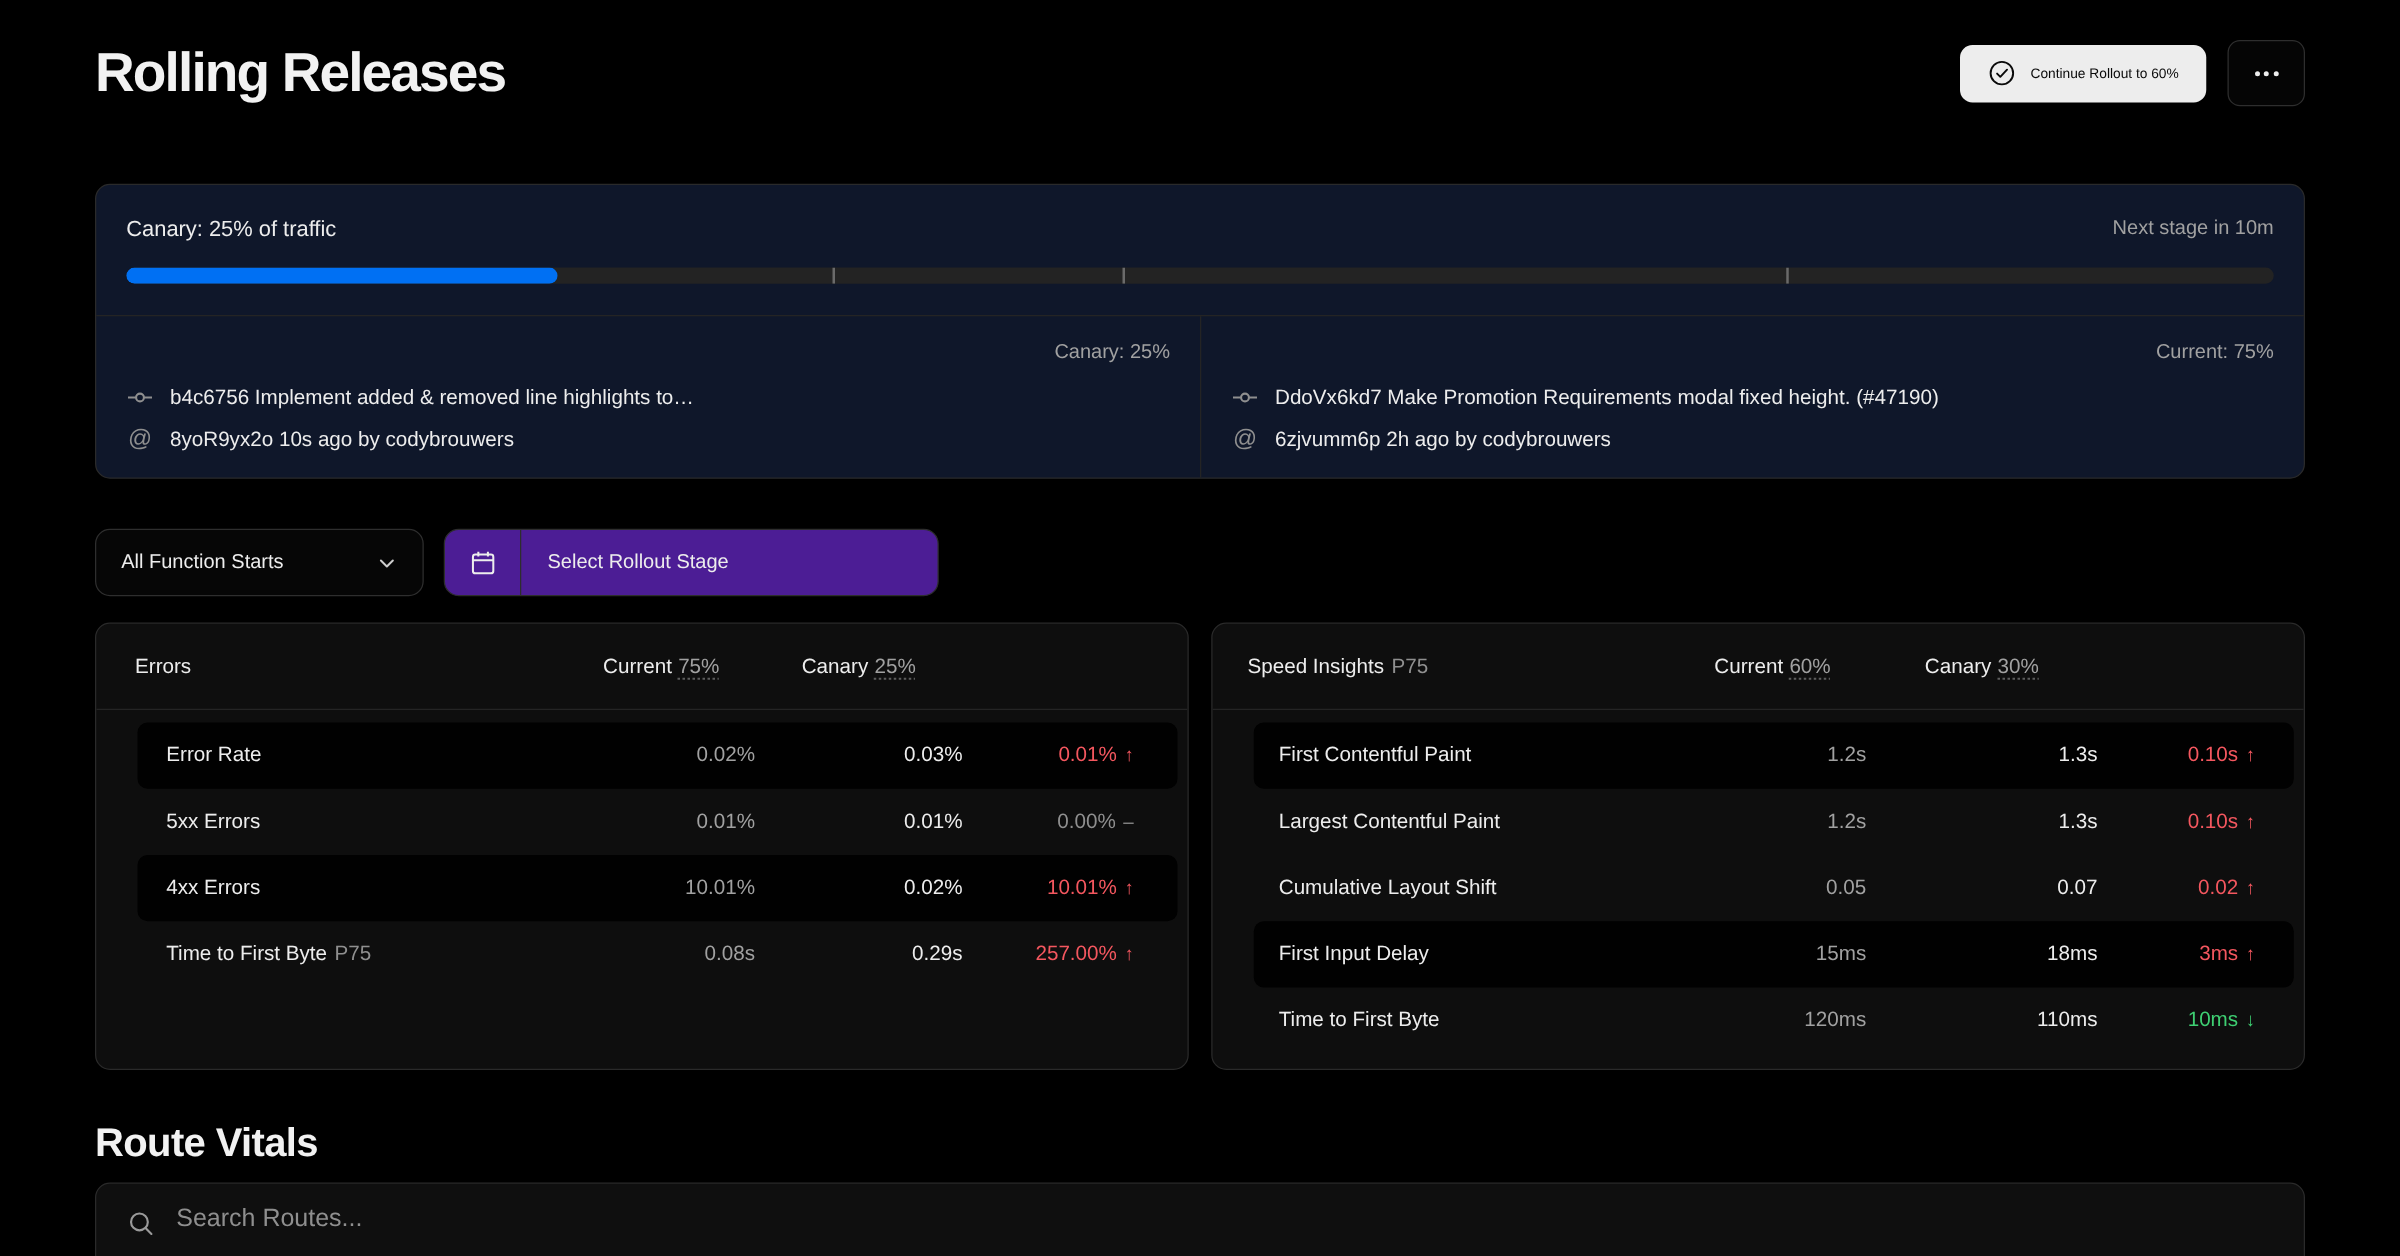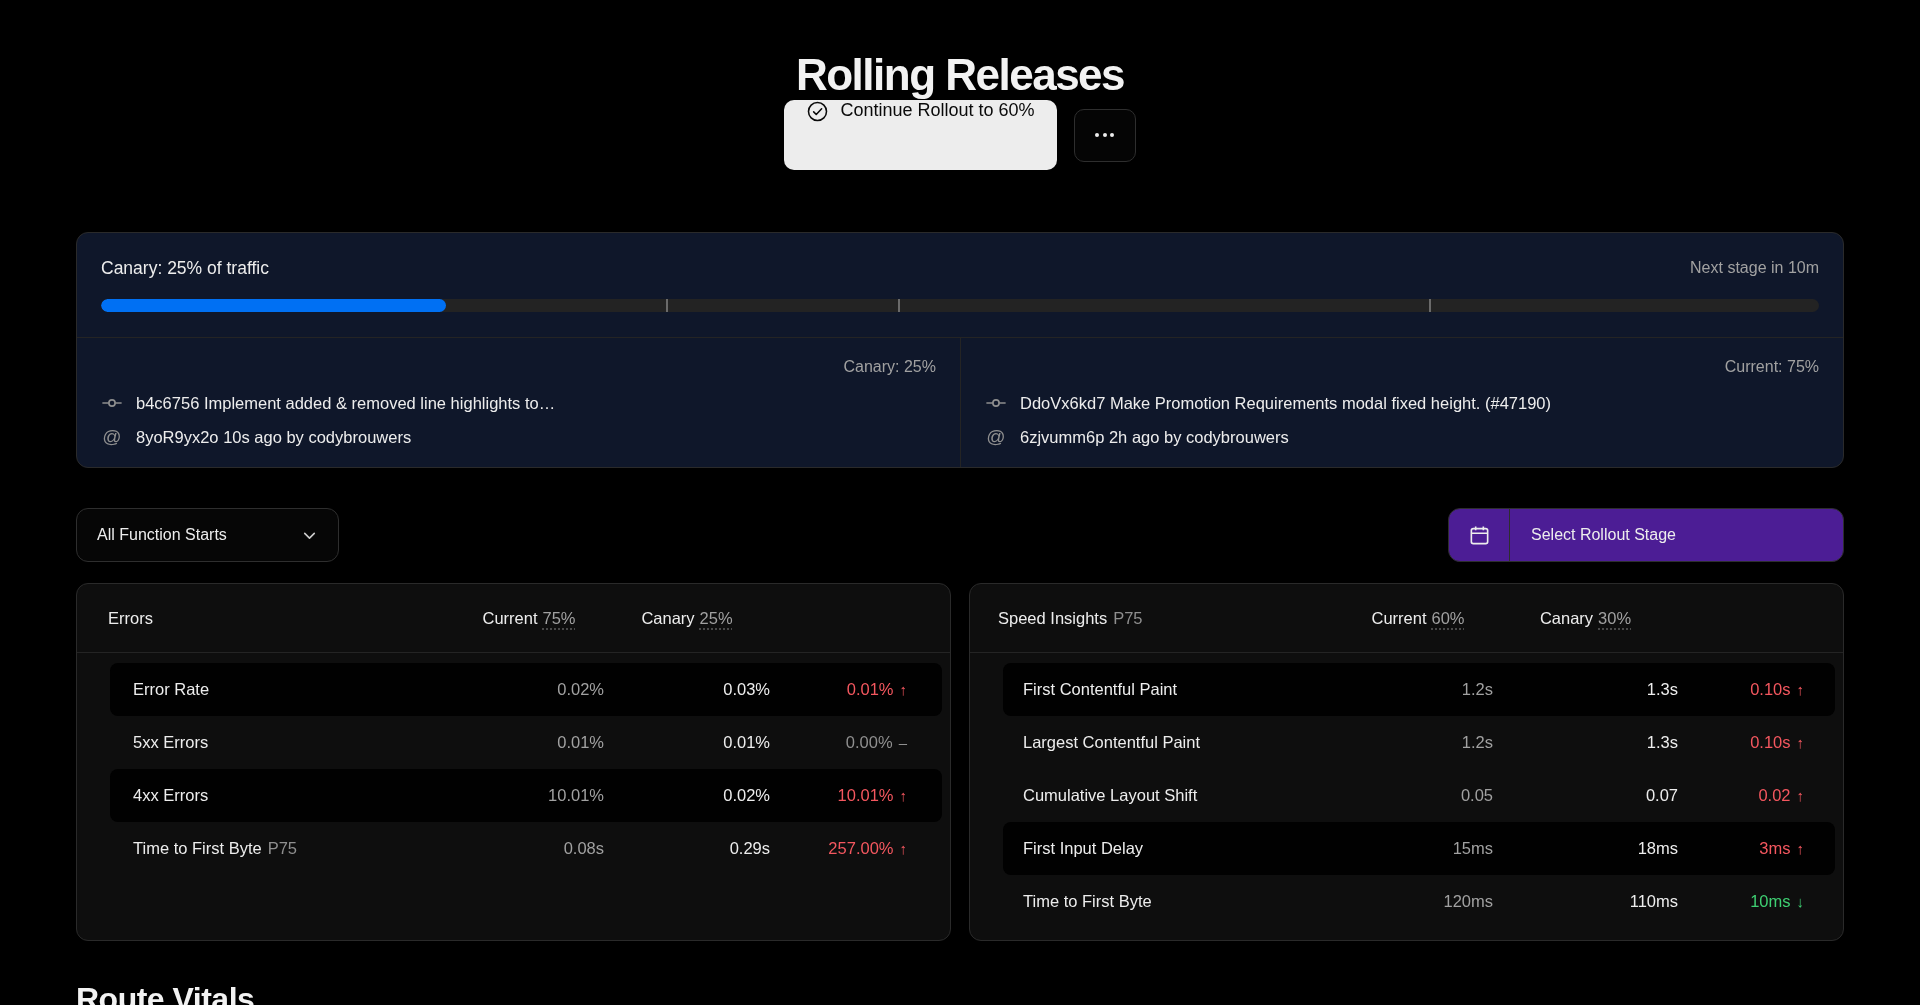--- a/index.html
+++ b/index.html
@@ -6,27 +6,27 @@
   html,body { width:1920px; height:1005px; overflow:hidden; }
   body {
     background:#000;
     color:#ededed;
     font-family:"Liberation Sans","DejaVu Sans",sans-serif;
     -webkit-font-smoothing:antialiased;
   }
   .page { padding:0 76px; }
 
   
-  .topbar { margin-top:50px; display:flex; align-items:center; justify-content:space-between;flex-direction:column; }
+  .topbar { margin-top:32px; display:flex; align-items:center; justify-content:space-between; }
   .page-title { font-size:44px; font-weight:600; letter-spacing:-1.5px; color:#f2f2f2; }
   .topbar-actions { display:flex; gap:17px; align-items:center; }
   .btn-primary {
-    height:70px; padding:0 22px; border:none; border-radius:10px;
-    background:#ededed; color:#0a0a0a; font-size:18px; font-weight:500;
-    display:flex; align-items:flex-start; gap:11px; cursor:pointer;
+    height:46px; padding:0 22px; border:none; border-radius:10px;
+    background:#ededed; color:#0a0a0a; font-size:11px; font-weight:500;
+    display:flex; align-items:center; gap:11px; cursor:pointer;
     font-family:inherit;
   }
   .btn-primary svg { display:block; }
   .btn-dots {
     width:62px; height:53px; border-radius:10px; background:#050505;
     border:1px solid #2e2e2e; display:flex; align-items:center; justify-content:center; gap:3.5px; cursor:pointer;
   }
   .btn-dots i { width:4px; height:4px; border-radius:50%; background:#ededed; display:block; }
 
   
@@ -41,21 +41,21 @@
   .canary-cols { display:grid; grid-template-columns:1fr 1fr; border-top:1px solid #242424;text-align:right; }
   .ccol { padding:20px 24px 19px; }
   .ccol + .ccol { border-left:1px solid #242424; }
   .ccol-label { font-size:16px; color:#a1a1a1; height:20px; }
   .inforow { display:flex; align-items:center; gap:13px; margin-top:14px; height:22px; font-size:16.5px; color:#ededed; }
   .inforow + .inforow { margin-top:12px; }
   .inforow .ic { width:22px; display:flex; justify-content:center; color:#8f8f8f; flex:none; }
   .at-glyph { font-size:19px; color:#8f8f8f; line-height:22px; }
 
   
-  .filters { margin-top:40px; display:flex; justify-content:space-between; gap:3px; }
+  .filters { margin-top:40px; display:flex; justify-content:flex-start; gap:16px; }
   .select-btn {
     height:54px; width:263px; padding:0 20px; border-radius:12px; background:#060606;
     border:1px solid #2e2e2e; display:flex; align-items:center; justify-content:space-between;
     font-size:16px; color:#ededed; cursor:pointer;
   }
   .stage-btn {
     height:54px; width:396px; border-radius:12px; background:#4c1d95;
     border:1px solid #2e2e2e; display:flex; align-items:stretch; cursor:pointer; overflow:hidden;
   }
   .stage-ic { width:61px; border-right:1px solid #2e2e2e; display:flex; align-items:center; justify-content:center; color:#ededed; flex:none; }

